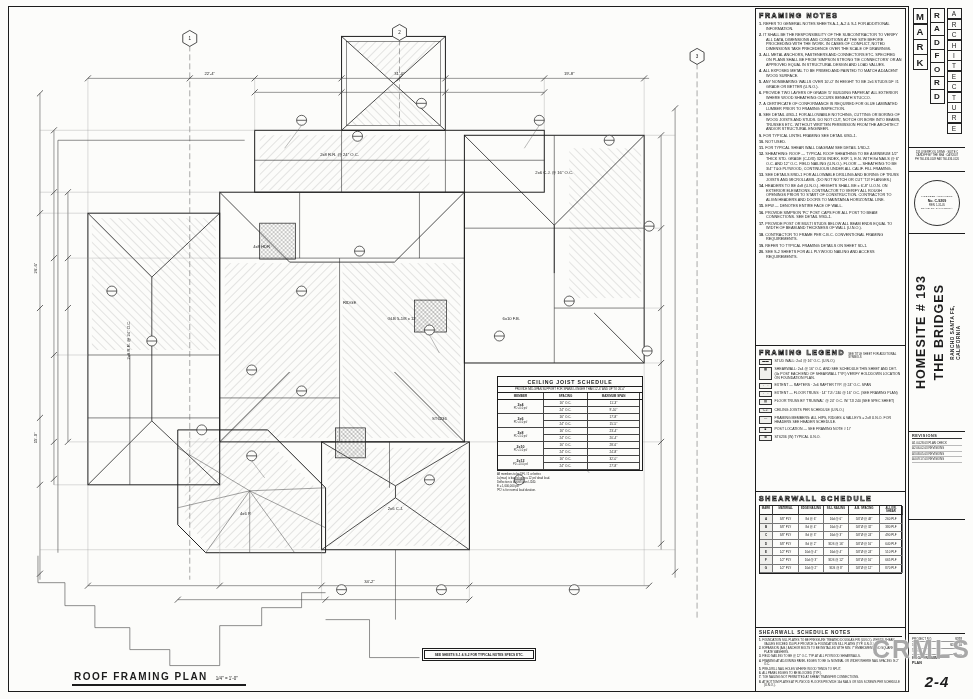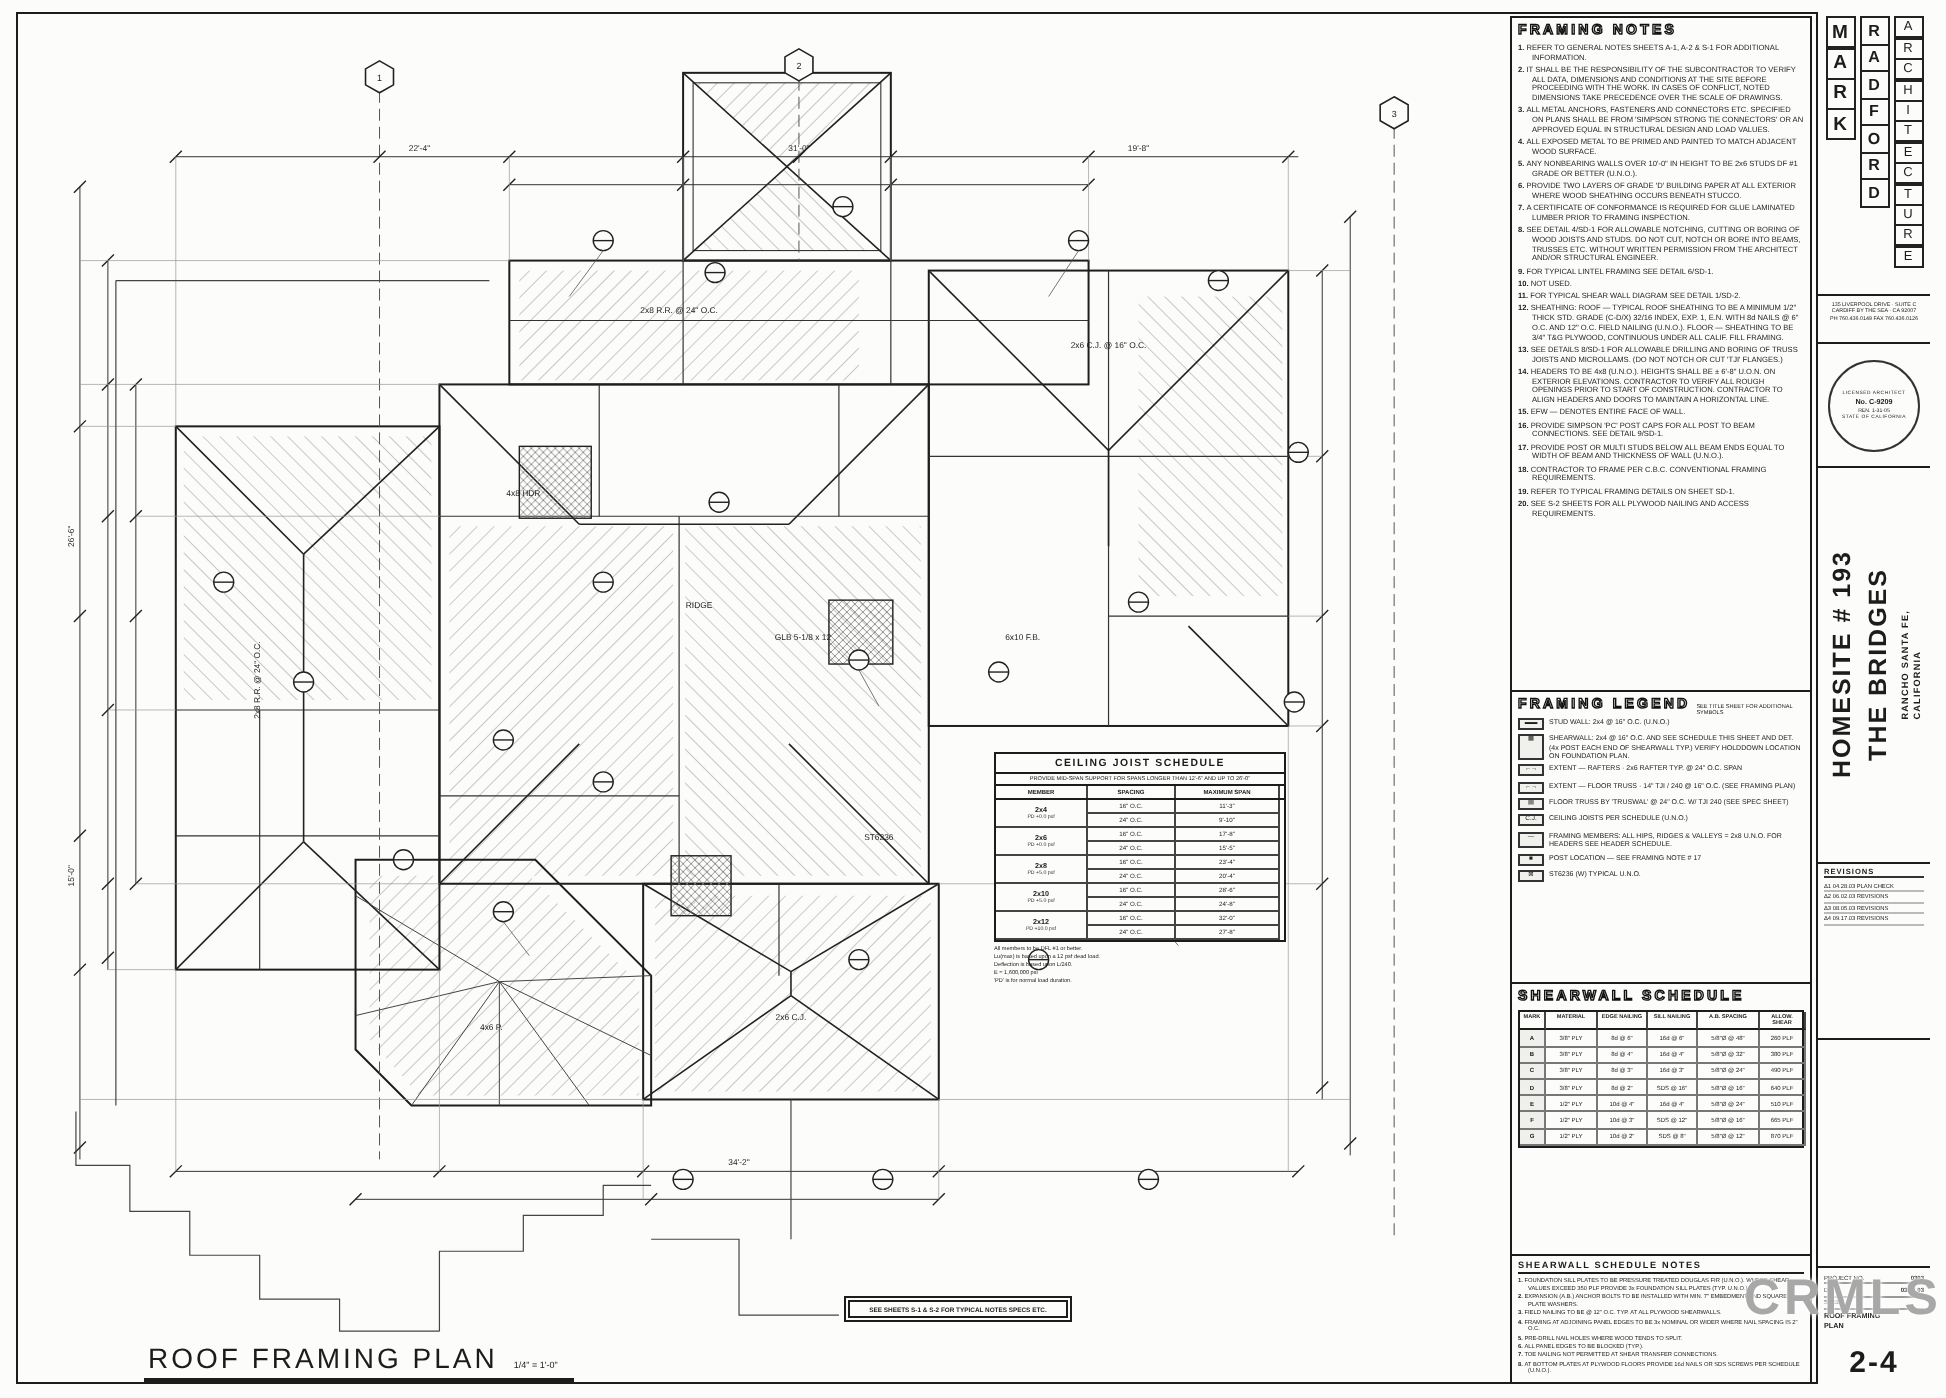--- a/index.html
+++ b/index.html
@@ -49,21 +49,21 @@
   .cj-m { border-right:0.5px solid #444; border-bottom:0.5px solid #444; display:flex; flex-direction:column; justify-content:center; align-items:center; }
   .cj-m b { font-size:3.6px; }
   .cj-m i { font-style:normal; font-size:2.6px; color:#333; }
   .cj-grid { display:grid; grid-template-columns:44px 52px; font-size:3.1px; text-align:center; }
   .cj-grid em { font-style:normal; border-bottom:0.5px solid #444; border-right:0.5px solid #444; padding:1px 0; white-space:nowrap; }
   .cj-notes { font-size:2.8px; line-height:1.3; margin-top:1.5px; }
   .cj-note { margin-bottom:0.4px; }
 
   
   #plan-title-row { position:absolute; left:72px; top:671px; display:flex; align-items:baseline; gap:8px; border-bottom:2px solid #1c1c1c; padding:0 8px 2px 2px; background:transparent; }
-  #plan-title-text { font-size:14px; font-weight:normal; letter-spacing:1.5px; }
+  #plan-title-text { font-size:10px; font-weight:bold; letter-spacing:1.5px; }
   #plan-scale { font-size:4.5px; }
   #plan-note-box { position:absolute; left:424px; top:650px; width:110px; border:1px solid #1c1c1c; outline:0.6px solid #1c1c1c; outline-offset:1px; padding:1.5px 2px; font-size:3.2px; font-weight:bold; text-align:center; line-height:1.3; background:#fcfcfa; }
   #watermark { position:absolute; left:872px; top:635px; font-size:25px; font-weight:bold; letter-spacing:2px; color:#a8a8a8; text-shadow:0 0 3px #fff,0 0 1px #fff; z-index:20; }
 
   
   #title-col { position:absolute; left:908px; top:6px; width:57px; height:686px; border-left:1.2px solid #1c1c1c; display:flex; flex-direction:column; background:#fcfcfa; }
   .tb-cell { border-bottom:1px solid #1c1c1c; position:relative; }
   .tb-firm { height:142px; display:flex; justify-content:center; gap:2px; padding-top:3px; }
   .firm-col { display:flex; flex-direction:column; }
   .lbox { width:15px; border:0.7px solid #222; display:flex; align-items:center; justify-content:center; margin-top:-0.7px; background:#fcfcfa; }
@@ -83,21 +83,21 @@
   .vsmall { font-size:4.6px; font-weight:bold; letter-spacing:0.6px; white-space:nowrap; }
   .vgroup { display:flex; gap:1px; }
   .tb-revisions { height:88px; padding:2px 3px; }
   .rev-head { font-size:3.8px; font-weight:bold; letter-spacing:0.5px; border-bottom:0.6px solid #333; margin-bottom:1.5px; }
   .rev-row { font-size:2.9px; line-height:1.6; border-bottom:0.4px solid #bbb; white-space:nowrap; }
   .tb-spacer { flex:1; }
   .tb-info { height:58px; border-bottom:none; padding:2px 3px; display:flex; flex-direction:column; }
   .info-row { display:flex; justify-content:space-between; font-size:3px; border-bottom:0.4px solid #999; padding:0.7px 0; }
   .info-val { font-weight:bold; }
   .sheet-title { font-size:3.6px; font-weight:bold; margin-top:1px; line-height:1.25; }
-  .sheet-number { font-size:15px; font-weight:bold; text-align:center; margin-top:auto; letter-spacing:1px; }
+  .sheet-number { font-size:15px; font-weight:bold; text-align:center; margin-top:auto; letter-spacing:1px;font-style:italic; }
 </style>
 </head>
 <body>
 
 <div id="sheet">
   <div id="border-outer"></div>
 
   <svg id="plan-svg" viewBox="0 0 745 682">
     <defs>
       <pattern id="hA" patternUnits="userSpaceOnUse" width="6" height="6" patternTransform="rotate(45)">

